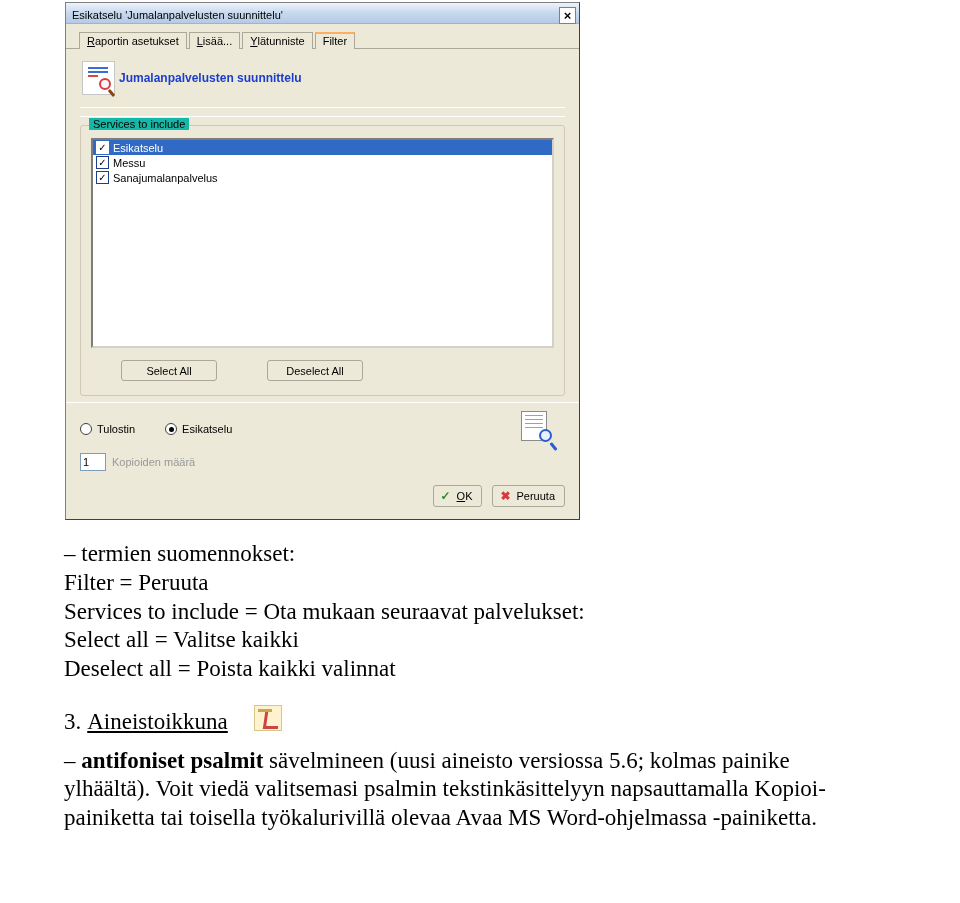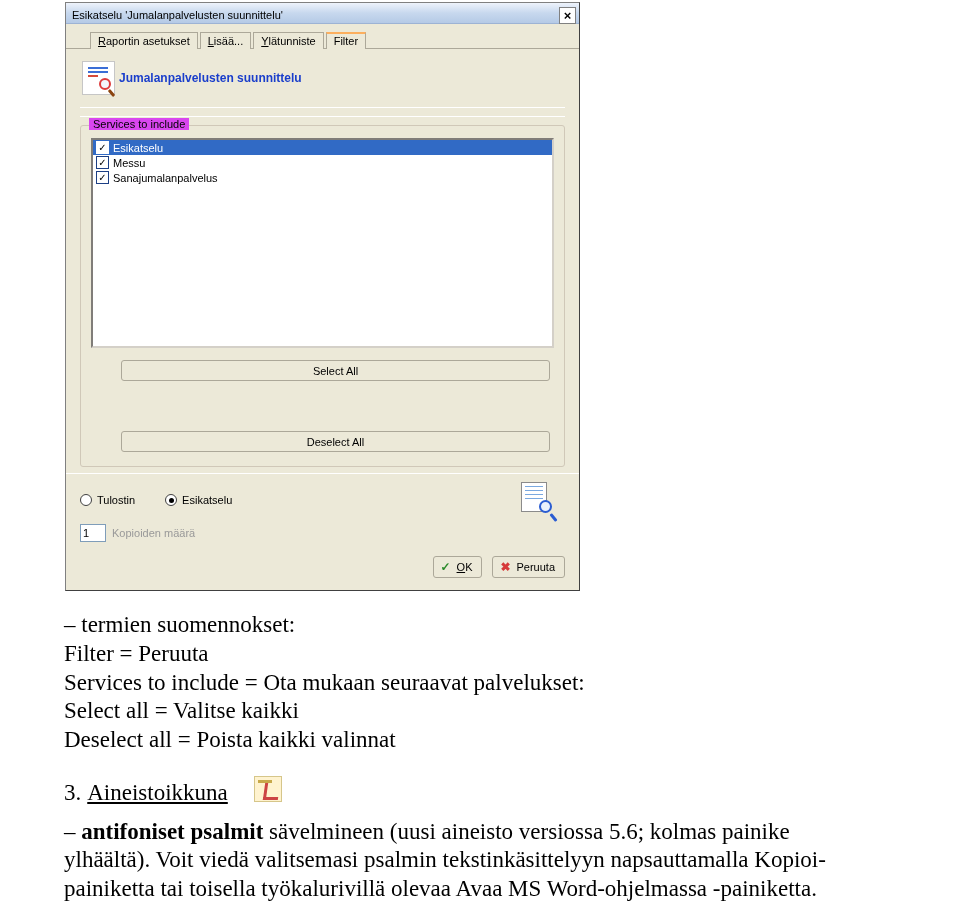--- a/index.html
+++ b/index.html
@@ -36,21 +36,21 @@
     font-size: 11px;
   }
   .close-box {
     width: 17px; height: 17px;
     background: #fff;
     border: 1px solid #808080;
     display: flex; align-items: center; justify-content: center;
     font-size: 13px; line-height: 1; font-weight: bold;
   }
   .tabs {
-    padding: 7px 8px 0 24px;
+    padding: 7px 8px 0 13px;
     display: flex;
     align-items: flex-end;
     gap: 0;
     border-bottom: 1px solid #aca899;
   }
   .tab {
     background: #ece9d8;
     border: 1px solid #aca899;
     border-bottom: none;
     padding: 2px 7px 2px 7px;
@@ -107,21 +107,21 @@
   .groupbox {
     border: 1px solid #d0c8b8;
     border-radius: 3px;
     padding: 12px 10px 14px 10px;
     position: relative;
     margin-top: 6px;
     background: #ece9d8;
   }
   .groupbox .legend {
     position: absolute; top: -8px; left: 8px;
-    background: #d946ef;
+    background: #14b8a6;
     padding: 0 4px;
     font-size: 11px;
   }
   .listbox {
     height: 210px;
     background: #fff;
     border: 2px inset #d4d0c8;
     overflow: auto;
   }
   .li {
@@ -143,21 +143,20 @@
     display: inline-flex; align-items: center; justify-content: center;
     font-size: 10px; line-height: 1;
     color: #000;
   }
   .li.selected .chk { border-color:#fff; }
   .btn-row {
     display: flex;
     gap: 50px;
     justify-content: flex-start;
     padding: 12px 4px 0 30px;
-    flex-direction: column;
   }
   .winbtn {
     background: #ece9d8;
     border: 1px solid #aca899;
     border-radius: 3px;
     min-width: 96px;
     height: 21px;
     font-size: 11px;
     display: inline-flex; align-items: center; justify-content: center;
     cursor: pointer;

